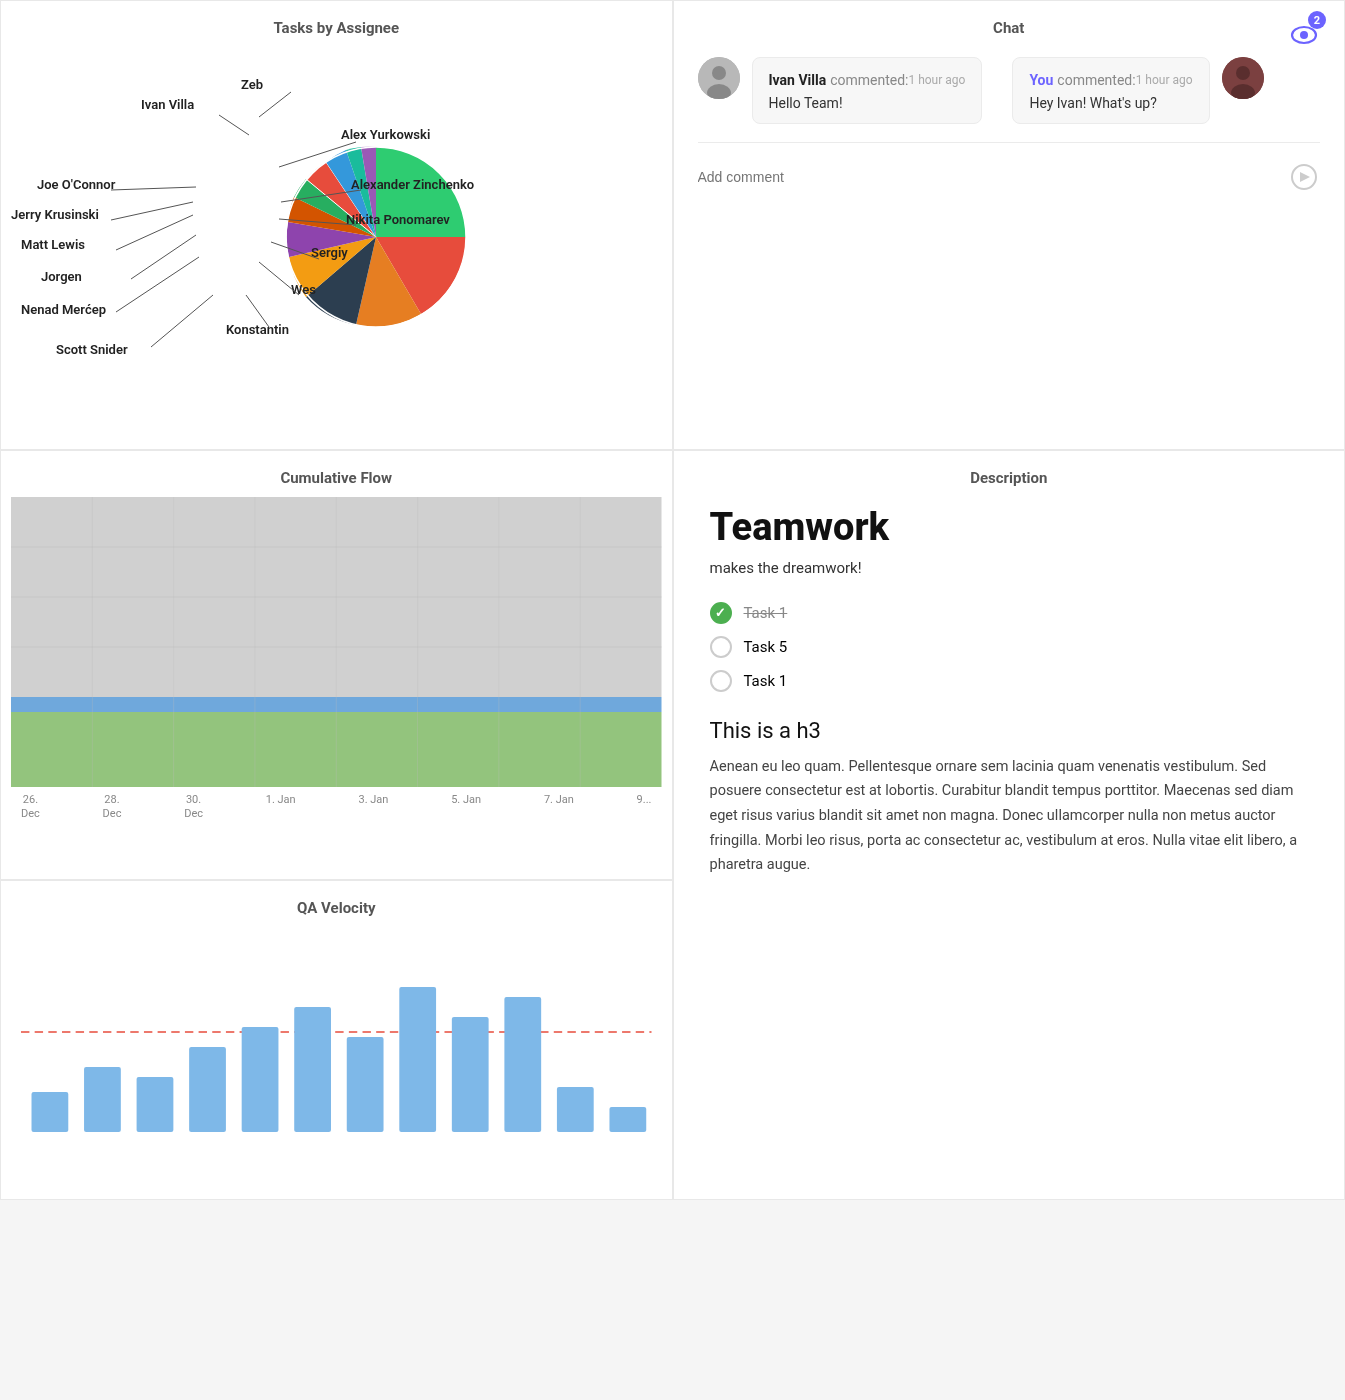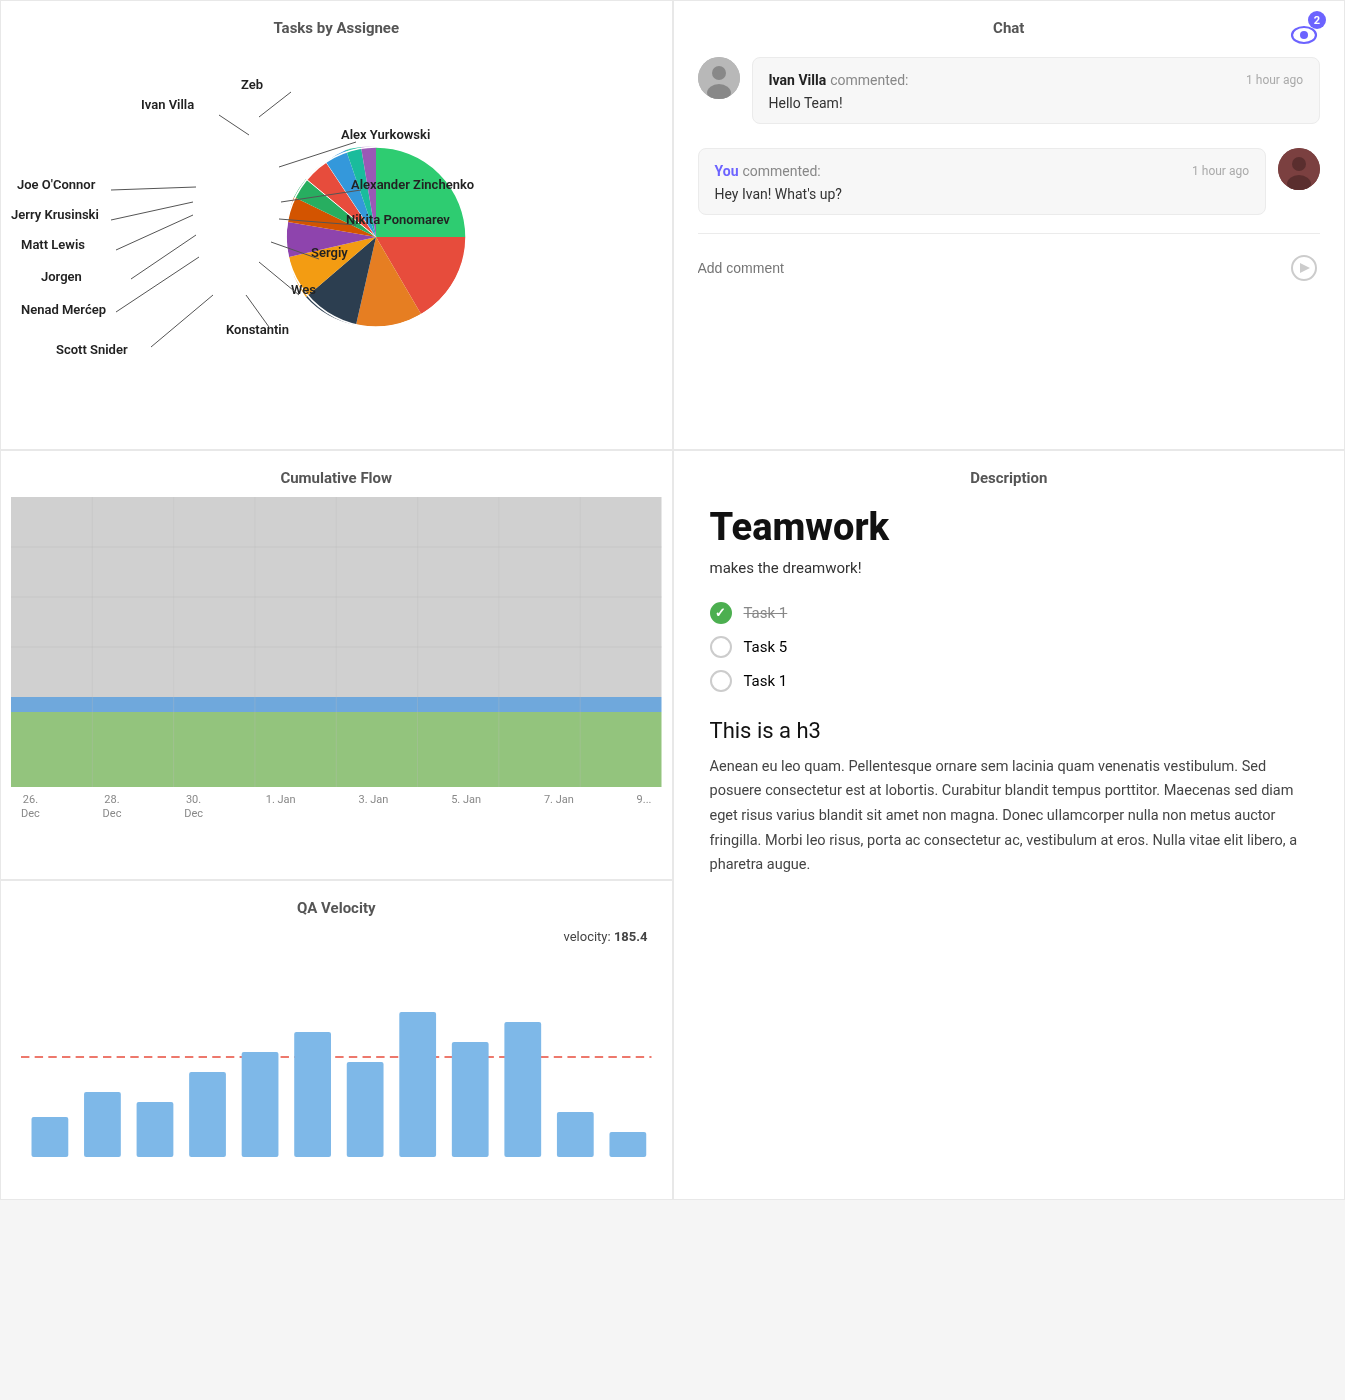--- a/index.html
+++ b/index.html
@@ -92,22 +92,21 @@
       height: 18px;
       font-size: 11px;
       display: flex;
       align-items: center;
       justify-content: center;
       font-weight: 700;
     }
     .chat-messages {
       padding: 10px 24px 0 24px;
       display: flex;
-      flex-direction: column;
-      gap: 24px;
+      gap: 30px;
     }
     .chat-message {
       display: flex;
       align-items: flex-start;
       gap: 12px;
     }
     .chat-message.right {
       flex-direction: row-reverse;
     }
     .avatar {
@@ -348,21 +347,21 @@
 
         <path d="M100,100 L85,10 A90,90 0 0,1 100,10 Z" fill="#9b59b6"></path>
 
         <circle cx="100" cy="100" r="90" fill="none" stroke="#fff" stroke-width="1.5"></circle>
       </svg>
 
       <div class="pie-labels">
         <div class="pie-label" style="top:50px; left:140px;">Ivan Villa</div>
         <div class="pie-label" style="top:30px; left:240px;">Zeb</div>
         <div class="pie-label" style="top:80px; left:340px;">Alex Yurkowski</div>
-        <div class="pie-label" style="top:130px; left:16px;text-align:right;">Joe O'Connor</div>
+        <div class="pie-label" style="top:130px; left:36px;text-align:right;">Joe O'Connor</div>
         <div class="pie-label" style="top:160px; left:10px;text-align:center;">Jerry Krusinski</div>
         <div class="pie-label" style="top:130px; left:350px;">Alexander Zinchenko</div>
         <div class="pie-label" style="top:190px; left:20px;">Matt Lewis</div>
         <div class="pie-label" style="top:165px; left:345px;">Nikita Ponomarev</div>
         <div class="pie-label" style="top:222px; left:40px;">Jorgen</div>
         <div class="pie-label" style="top:198px; left:310px;">Sergiy</div>
         <div class="pie-label" style="top:255px; left:20px;">Nenad Merćep</div>
         <div class="pie-label" style="top:235px; left:290px;">Wes</div>
         <div class="pie-label" style="top:295px; left:55px;">Scott Snider</div>
         <div class="pie-label" style="top:275px; left:225px;">Konstantin</div>
@@ -501,23 +500,20 @@
           <div class="flow-xaxis-item">3. Jan</div>
           <div class="flow-xaxis-item">5. Jan</div>
           <div class="flow-xaxis-item">7. Jan</div>
           <div class="flow-xaxis-item">9...</div>
         </div>
       </div>
     </div>
 
     <div class="panel velocity-panel">
       <div class="panel-title">QA Velocity</div>
-      <div class="velocity-header">
-        <span>velocity:</span>&nbsp;<span class="velocity-value">185.4</span>
-      </div>
       <div class="velocity-chart-area">
         <svg class="velocity-svg" viewBox="0 0 600 210" preserveAspectRatio="none">
 
           <line x1="0" y1="105" x2="600" y2="105" stroke="#e74c3c" stroke-width="1.5" stroke-dasharray="8,5"></line>
 
           <rect x="10" y="165" width="35" height="40" fill="#7eb8e8" rx="2"></rect>
           <rect x="60" y="140" width="35" height="65" fill="#7eb8e8" rx="2"></rect>
           <rect x="110" y="150" width="35" height="55" fill="#7eb8e8" rx="2"></rect>
           <rect x="160" y="120" width="35" height="85" fill="#7eb8e8" rx="2"></rect>
           <rect x="210" y="100" width="35" height="105" fill="#7eb8e8" rx="2"></rect>

